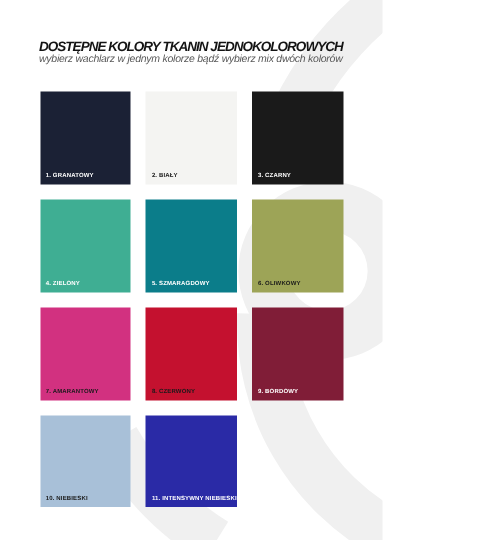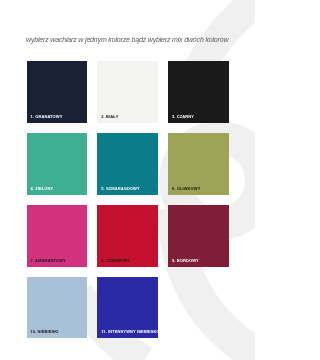--- a/index.html
+++ b/index.html
@@ -21,20 +21,21 @@
 
 <svg id="bg" width="255" height="360" viewBox="0 0 255 360" xmlns="http://www.w3.org/2000/svg">
   <g fill="#f0f0f0" fill-rule="evenodd">
     <path d="M 168.1 106.3 A 219 219 0 0 1 304.7 -42.8 L 315.3 -13.7 A 188 188 0 0 0 198.0 114.3 Z"></path>
     <path d="M 158.9 180.6 A 59.6 59.6 0 1 1 278.1 180.6 A 59.6 59.6 0 1 1 158.9 180.6 Z M 191.9 180.6 A 26.6 26.6 0 1 0 245.1 180.6 A 26.6 26.6 0 1 0 191.9 180.6 Z"></path>
     <path d="M 252.4 372.2 A 178 178 0 0 1 158.1 208.8 L 192.5 210.0 A 143.6 143.6 0 0 0 268.6 341.8 Z"></path>
     <path d="M 135.1 375.1 A 214 214 0 0 1 63.2 300.6 L 90.9 284.6 A 182 182 0 0 0 152.1 347.9 Z"></path>
   </g>
 </svg>
 <div id="content">
+  <div class="title">DOSTĘPNE KOLORY TKANIN JEDNOKOLOROWYCH</div>
   <div class="subtitle">wybierz wachlarz w jednym kolorze bądź wybierz mix dwóch kolorów</div>
   <div class="grid">
       <div class="sw" style="left: 0px; top: 0px; background: rgb(27, 33, 53);">
         <div class="lbl" style="color: rgb(255, 255, 255);">1. GRANATOWY</div>
       </div>
       <div class="sw" style="left: 70.75px; top: 0px; background: rgb(244, 244, 242);">
         <div class="lbl" style="color: rgb(26, 26, 26);">2. BIAŁY</div>
       </div>
       <div class="sw" style="left: 141.5px; top: 0px; background: rgb(26, 26, 26);">
         <div class="lbl" style="color: rgb(255, 255, 255);">3. CZARNY</div>

